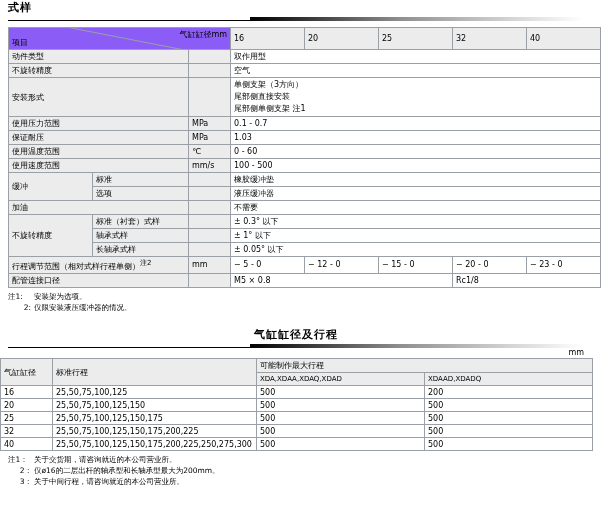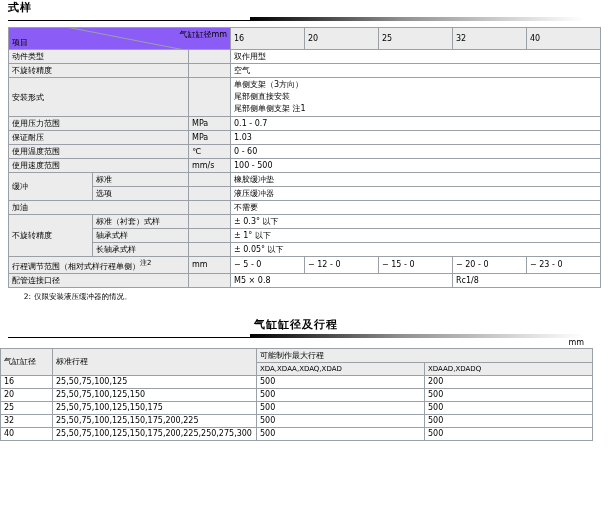--- a/index.html
+++ b/index.html
@@ -223,20 +223,24 @@
         <td class="hdr l" colspan="2">配管连接口径</td>
         <td class="hdr c"></td>
         <td class="c" colspan="3">M5 × 0.8</td>
         <td class="c" colspan="2">Rc1/8</td>
       </tr>
     </tbody>
   </table>
 
   <div class="notes">
     <div class="nrow">
+      <div class="nlab">注1:</div>
+      <div>安装架为选项。</div>
+    </div>
+    <div class="nrow">
       <div class="nlab" style="text-align:right;padding-right:3px;">2:</div>
       <div>仅限安装液压缓冲器的情况。</div>
     </div>
   </div>
 
   <div class="sec-head sec2">
     <div class="title">气缸缸径及行程</div>
   </div>
   <div class="rule" style="margin:0 8px;">
     <div class="bar thin"></div>
@@ -289,14 +293,28 @@
       </tr>
       <tr>
         <td class="c">40</td>
         <td class="l">25,50,75,100,125,150,175,200,225,250,275,300</td>
         <td class="c">500</td>
         <td class="c">500</td>
       </tr>
     </tbody>
   </table>
 
+  <div class="notes">
+    <div class="nrow">
+      <div class="nlab">注1：</div>
+      <div>关于交货期，请咨询就近的本公司营业所。</div>
+    </div>
+    <div class="nrow">
+      <div class="nlab" style="text-align:right;padding-right:2px;">2：</div>
+      <div>仅ø16的二层出杆的轴承型和长轴承型最大为200mm。</div>
+    </div>
+    <div class="nrow">
+      <div class="nlab" style="text-align:right;padding-right:2px;">3：</div>
+      <div>关于中间行程，请咨询就近的本公司营业所。</div>
+    </div>
+  </div>
 
 </div>
 
 </body></html>

